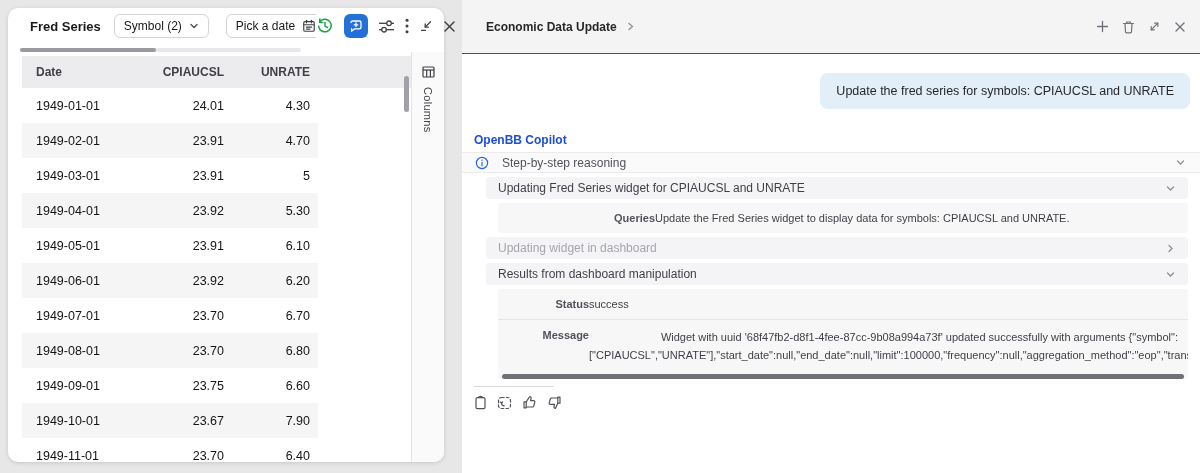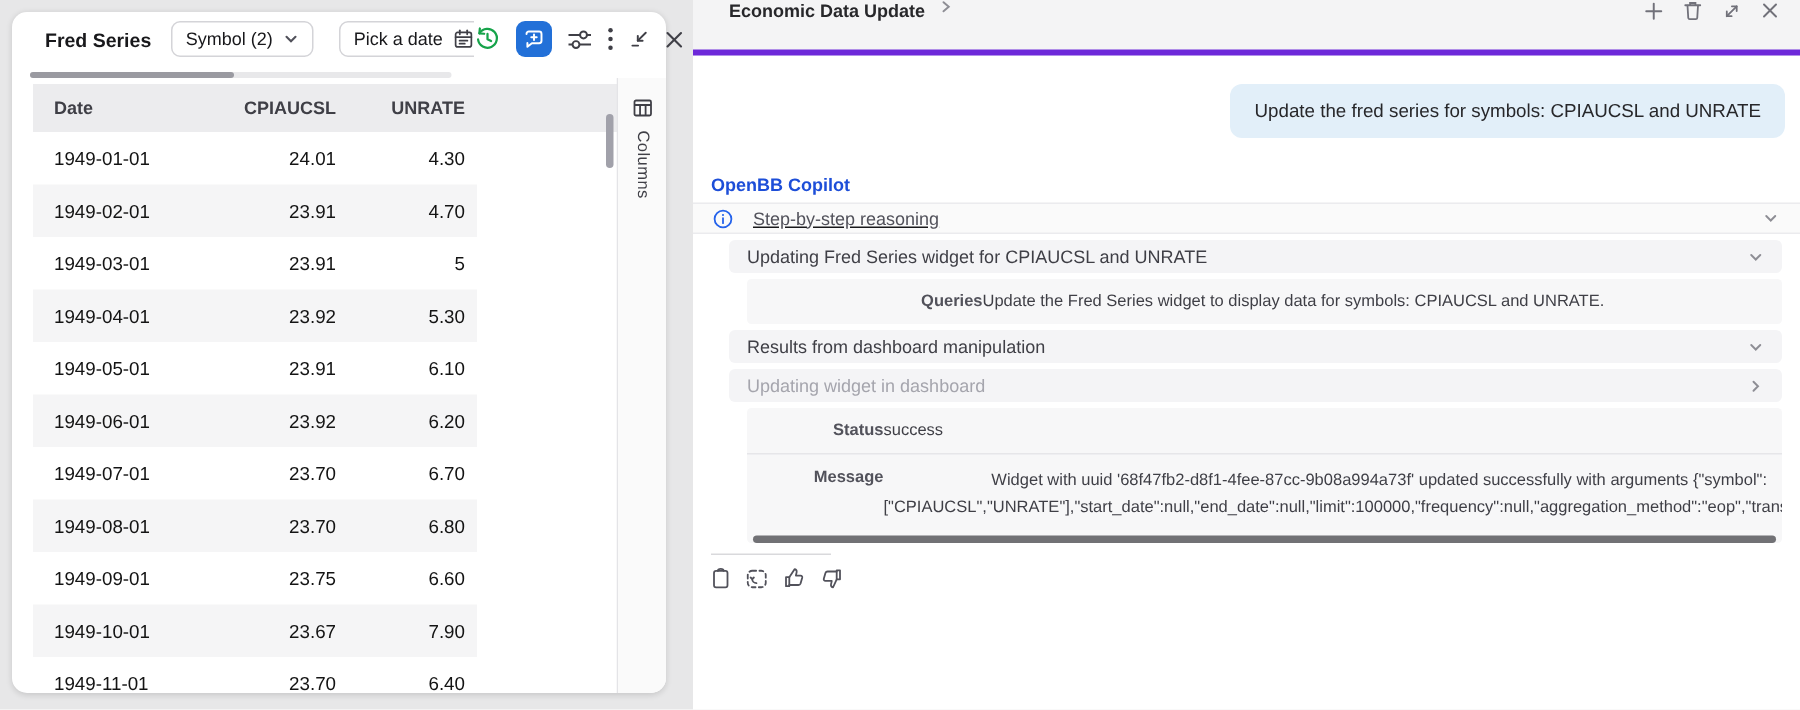--- a/index.html
+++ b/index.html
@@ -28,31 +28,31 @@
   .trow { height:35px; display:flex; align-items:center; font-size:12.5px; color:#141414; }
   .trow:nth-child(even) { background:#f5f5f6; }
 
   .vscroll-thumb { position:absolute; left:396px; top:68px; width:5px; height:36px; background:#a1a1aa; border-radius:3px; }
 
   .columns-strip { position:absolute; top:44px; right:0; bottom:0; width:33px; background:#fafafa; border-left:1px solid #e4e4e7; border-radius:0 0 10px 0; display:flex; flex-direction:column; align-items:center; padding-top:14px; cursor:pointer; }
   .columns-label { writing-mode:vertical-rl; font-size:11px; color:#3f3f46; margin-top:9px; letter-spacing:.3px; }
 
   
   .chat-panel { position:absolute; left:462px; top:0; width:738px; height:473px; background:#fff; }
-  .chat-header { height:37px; background:#f4f4f5; border-bottom:4px solid #6d28d9; display:flex; align-items:flex-start; padding:0 14px 0 24px; }
+  .chat-header { height:54px; background:#f4f4f5; border-bottom:1px solid #6d28d9; display:flex; align-items:center; padding:0 14px 0 24px; }
   .chat-title { font-size:12px; font-weight:700; color:#27272a; }
   .crumb-chev { margin-left:9px; color:#8e8e95; display:flex; }
   .chat-header-icons { margin-left:auto; display:flex; align-items:center; gap:13px; color:#71717a; }
 
   .user-bubble { margin:19px 10px 0 auto; width:fit-content; max-width:560px; background:#e2eff9; border-radius:8px; padding:11px 16px; font-size:12.5px; color:#27272a; }
 
   .copilot-name { margin:24px 0 0 12px; font-size:12px; font-weight:700; color:#1d4ed8; }
 
   .bar { display:flex; align-items:center; cursor:pointer; }
-  .reasoning-bar { margin:5px 0 0 0; height:21px; background:#fafafa; border-top:1px solid #ebebee; border-bottom:1px solid #ebebee; padding:0 14px 0 13px;text-decoration:underline; }
+  .reasoning-bar { margin:5px 0 0 0; height:21px; background:#fafafa; border-top:1px solid #ebebee; border-bottom:1px solid #ebebee; padding:0 14px 0 13px; }
   .reasoning-label { font-size:12px; color:#52525b; margin-left:13px; }
   .bar .chev { margin-left:auto; color:#8e8e95; display:flex; }
 
   .step-bar { margin:4px 12px 0 24px; height:22px; background:#f4f4f6; border-radius:4px; padding:0 12px; font-size:12px; color:#3f3f46; }
   .step-bar.muted { color:#a5a5ad; }
 
   .kv-table { margin:4px 12px 0 36px; background:#f7f7f8; border-radius:3px;text-align:right; }
   .kv-row { display:flex; align-items:flex-start; }
   .kv-row + .kv-row { border-top:1px solid #e6e6e9; }
   .kv-label { flex:none; padding:9px 0 9px 19px; font-size:11px; font-weight:700; color:#52525b; }
@@ -292,34 +292,34 @@
     </span>
   </div>
 
   <div class="kv-table">
     <div class="kv-row">
       <span class="kv-label q-label">Queries</span>
       <span class="kv-value">Update the Fred Series widget to display data for symbols: CPIAUCSL and UNRATE.</span>
     </div>
   </div>
 
+  <div class="bar step-bar muted">
+    <span>Updating widget in dashboard</span>
+    <span class="chev">
+      <svg width="11" height="11" viewBox="0 0 11 11" fill="none" stroke="currentColor" stroke-width="1.3" stroke-linecap="round">
+          <polyline points="4,2.5 7,5.5 4,8.5"></polyline>
+        </svg>
+    </span>
+  </div>
+
   <div class="bar step-bar">
     <span>Results from dashboard manipulation</span>
     <span class="chev">
       <svg width="11" height="11" viewBox="0 0 11 11" fill="none" stroke="currentColor" stroke-width="1.3" stroke-linecap="round">
           <polyline points="2.5,4 5.5,7 8.5,4"></polyline>
-        </svg>
-    </span>
-  </div>
-
-  <div class="bar step-bar muted">
-    <span>Updating widget in dashboard</span>
-    <span class="chev">
-      <svg width="11" height="11" viewBox="0 0 11 11" fill="none" stroke="currentColor" stroke-width="1.3" stroke-linecap="round">
-          <polyline points="4,2.5 7,5.5 4,8.5"></polyline>
         </svg>
     </span>
   </div>
 
   <div class="kv-table">
     <div class="kv-row">
       <span class="kv-label s-label">Status</span>
       <span class="kv-value">success</span>
     </div>
     <div class="kv-row">

